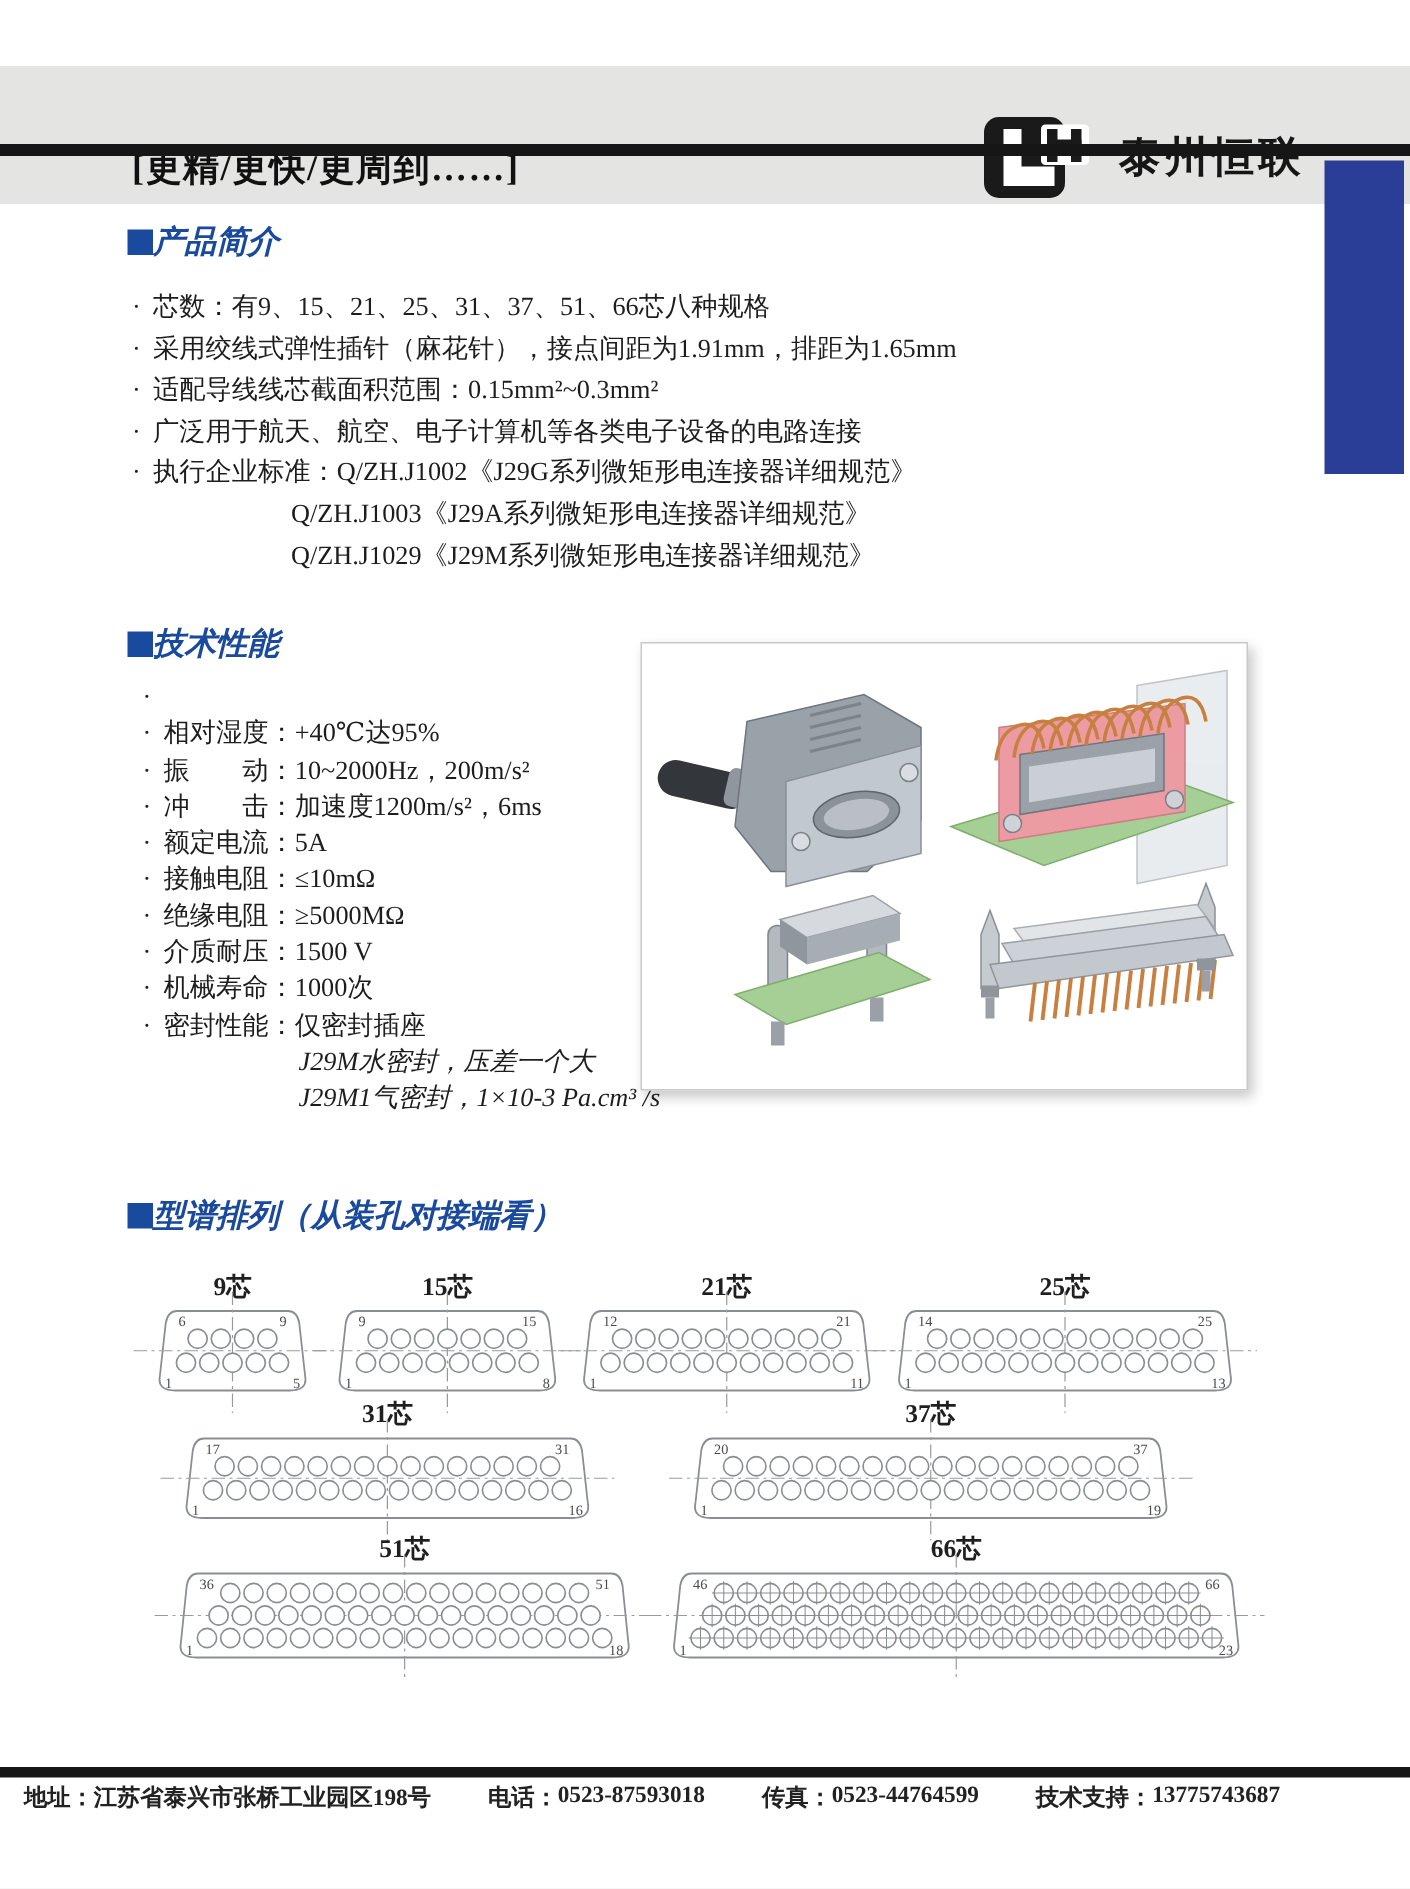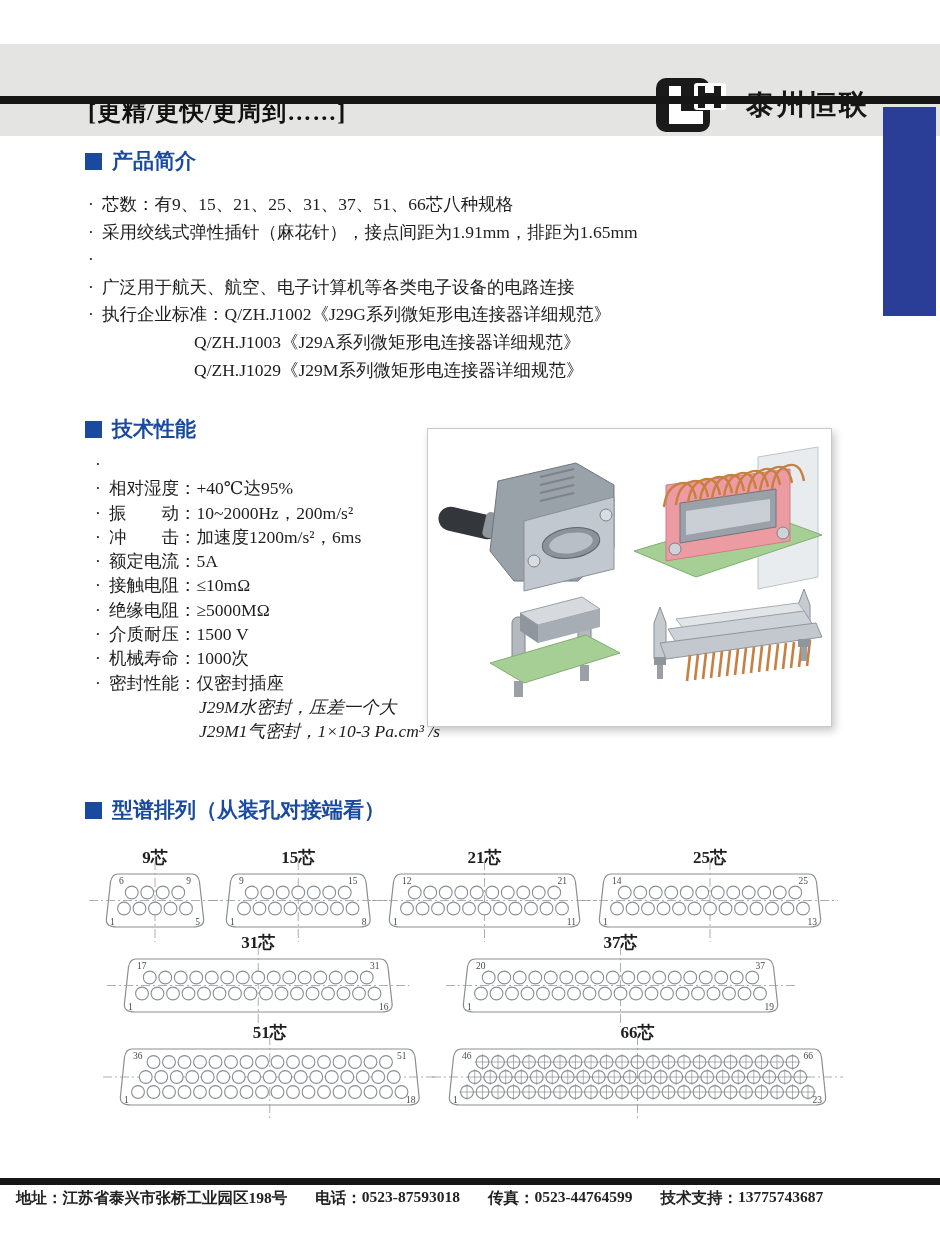--- a/index.html
+++ b/index.html
@@ -7,40 +7,40 @@
         font-family:"Liberation Serif","DejaVu Serif",serif;color:#1d1d1d;}
   
   .header{position:absolute;top:0;left:0;width:940px;height:92px;background:#e4e4e2;margin-top:44px;}
   .slogan{position:absolute;left:88px;top:52px;font-size:24px;font-weight:bold;letter-spacing:1px;color:#111;}
   .brand{position:absolute;right:70px;top:34px;display:flex;align-items:center;gap:12px;}
   .brand-name{font-family:"Liberation Sans","DejaVu Sans",sans-serif;font-weight:900;
               font-size:28px;letter-spacing:3px;color:#161616;}
   .header-bar{position:absolute;top:96px;left:0;width:940px;height:8px;background:#161616;}
   .blue-tab{position:absolute;left:883px;top:107px;width:53px;height:209px;background:#2b3e97;}
   
-  .section-title{position:absolute;left:85px;display:flex;align-items:center;gap:10px;
-        font-family:"Liberation Sans","DejaVu Sans",sans-serif;font-weight:bold;font-size:21px;color:#1a4a9e;}
+  .section-title{position:absolute;left:85px;display:flex;align-items:center;
+        font-family:"Liberation Sans","DejaVu Sans",sans-serif;font-weight:bold;font-size:21px;color:#1a4a9e;font-style:italic;}
   .section-title .sq{width:17px;height:17px;background:#1a4a9e;flex:0 0 auto;}
   #t-intro{top:147px;} #t-tech{top:415px;} #t-pinout{top:796px;}
   
   .list{position:absolute;}
   .intro-list{left:88px;top:191px;width:660px;font-size:17.5px;line-height:27.6px;}
   .tech-list{left:95px;top:452px;width:380px;font-size:17.5px;line-height:24.3px;}
   .line{display:flex;align-items:flex-start;}
   .line .dot{width:14px;flex:0 0 auto;}
   .intro-list .cont{margin-left:106px;}
   .tech-list .cont{margin-left:104px;font-style:italic;}
   
   .photo-box{position:absolute;left:427px;top:428px;width:403px;height:297px;background:#ffffff;
              border:1px solid #c9c9c9;box-shadow:3px 4px 8px rgba(0,0,0,0.22);}
   
   .diag{position:absolute;}
   
   .footer-bar{position:absolute;top:1178px;left:0;width:940px;height:7px;background:#161616;}
-  .footer{position:absolute;top:1188px;left:16px;width:912px;display:flex;gap:28px;
+  .footer{position:absolute;top:1188px;left:16px;width:912px;display:flex;gap:38px;
           font-size:15.5px;font-weight:bold;color:#222;white-space:nowrap;}
   .f-item{display:inline-flex;}
 </style>
 </head>
 <body>
 
 <div class="page">
 
   <div class="header">
     <div class="slogan">[更精/更快/更周到……]</div>
@@ -67,20 +67,21 @@
       <div class="line">
         <span class="dot">·</span>
         <span>芯数：有9、15、21、25、31、37、51、66芯八种规格</span>
       </div>
       <div class="line">
         <span class="dot">·</span>
         <span>采用绞线式弹性插针（麻花针），接点间距为1.91mm，排距为1.65mm</span>
       </div>
       <div class="line">
         <span class="dot">·</span>
+        <span>适配导线线芯截面积范围：0.15mm²~0.3mm²</span>
       </div>
       <div class="line">
         <span class="dot">·</span>
         <span>广泛用于航天、航空、电子计算机等各类电子设备的电路连接</span>
       </div>
       <div class="line">
         <span class="dot">·</span>
         <span>执行企业标准：Q/ZH.J1002《J29G系列微矩形电连接器详细规范》</span>
       </div>
       <div class="line cont">

